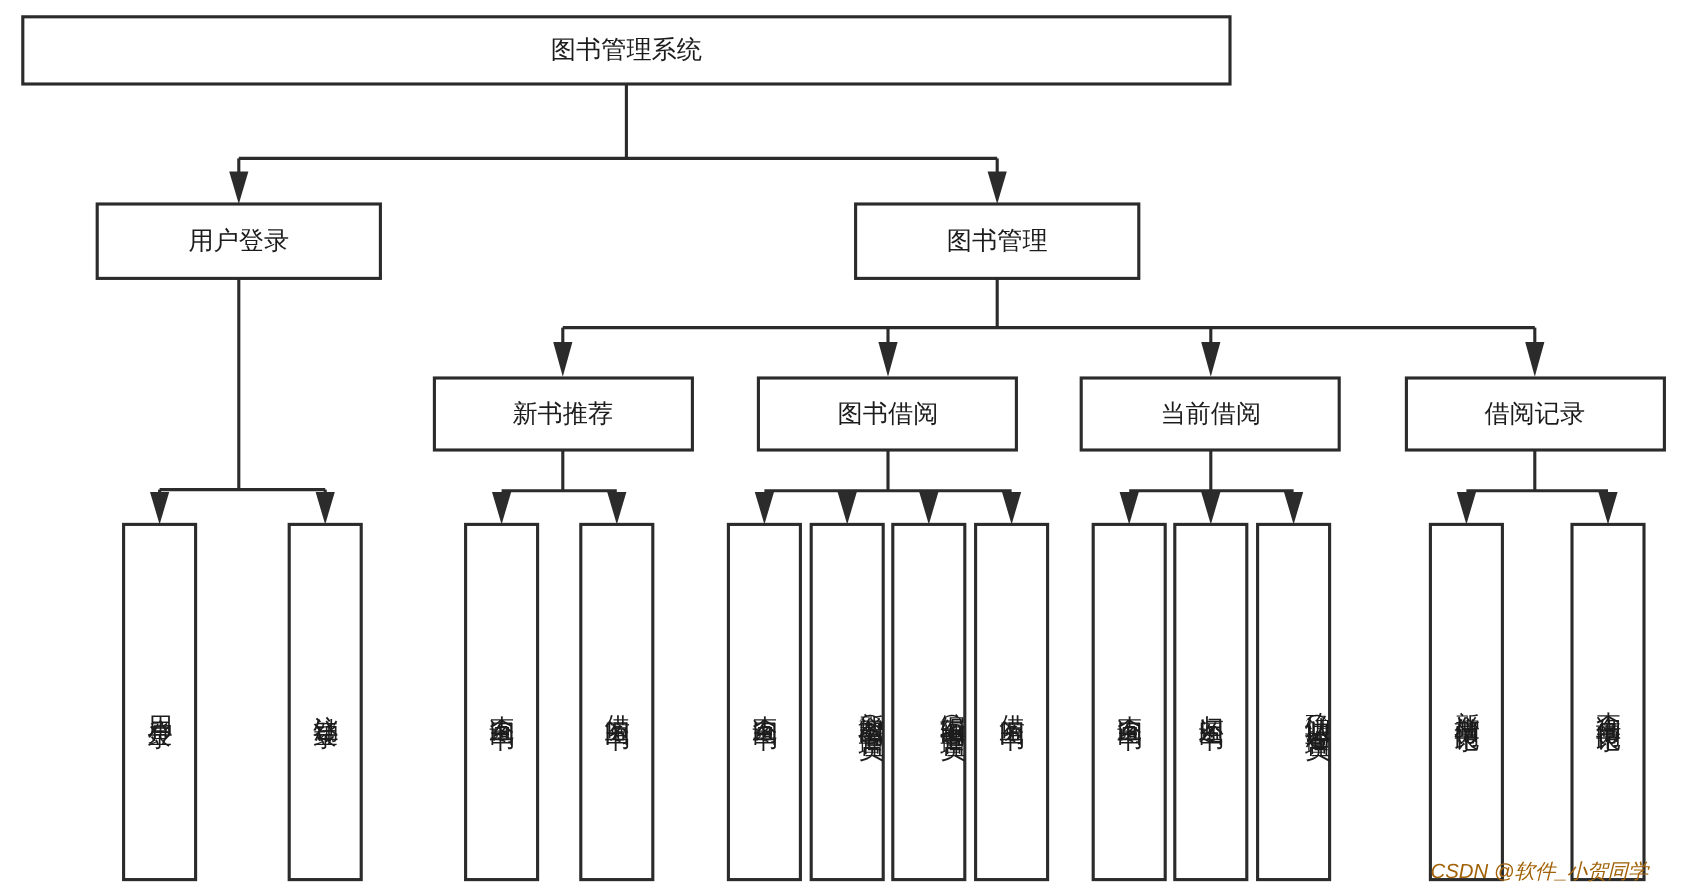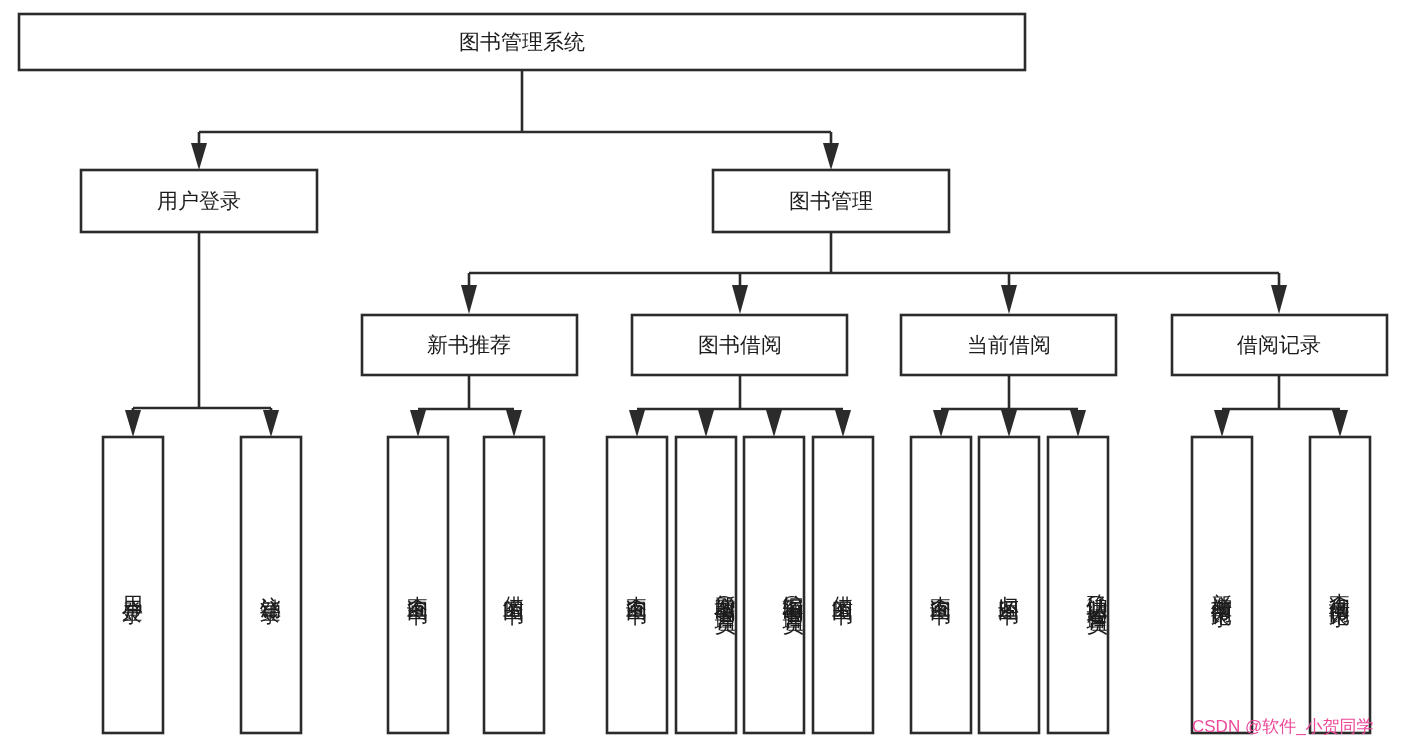--- a/index.html
+++ b/index.html
@@ -66,23 +66,24 @@
     align-items: center;
     justify-content: center;
     text-align: center;
     pointer-events: none;
     user-select: none;
   }
   .watermark {
     position: absolute;
     font-family: "Liberation Sans", "DejaVu Sans", sans-serif;
     font-size: 17px;
-    color: #ec4899;
+    color: #a16207;
     white-space: nowrap;
     user-select: none;
+    font-style: italic;
   }
 </style>
 </head>
 <body>
 
 <div id="diagram-root">
 
   <svg id="tree-canvas" viewBox="0 0 1405 747">
     <defs></defs>
 

